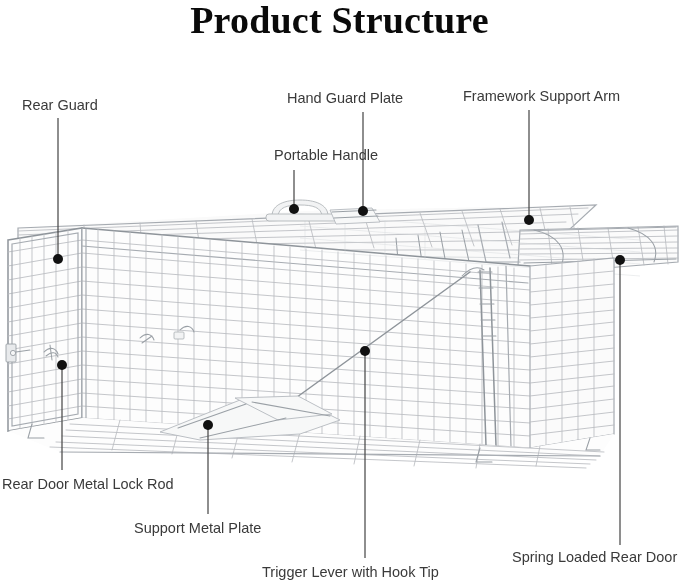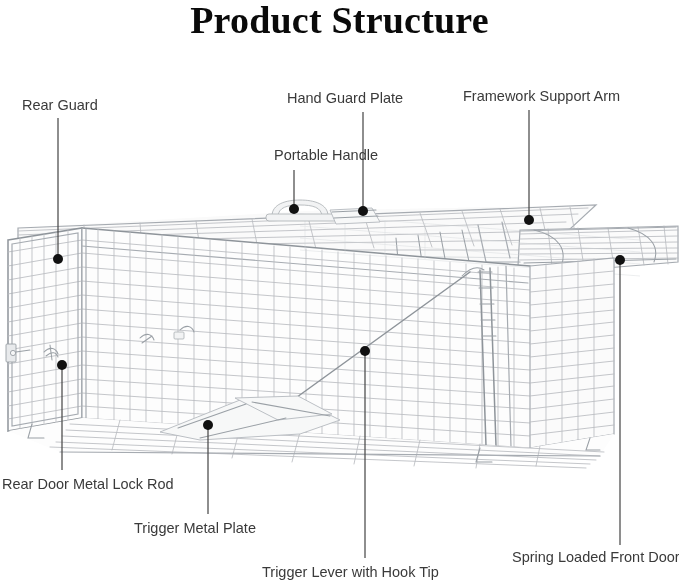--- a/index.html
+++ b/index.html
@@ -329,19 +329,19 @@
         <line class="lead" x1="365" y1="354" x2="365" y2="558"></line>
         <circle class="dot" cx="365" cy="351" r="5"></circle>
       </g>
   </svg>
 
   <div id="label-layer">
       <div class="label" style="left: 22px; top: 97px;">Rear Guard</div>
       <div class="label" style="left: 226px; top: 147px; margin-left: 48px;">Portable Handle</div>
       <div class="label" style="left: 287px; top: 90px;">Hand Guard Plate</div>
       <div class="label" style="left: 463px; top: 88px;">Framework Support Arm</div>
-      <div class="label" style="left: 512px; top: 549px;">Spring Loaded Front Door</div>
+      <div class="label" style="left: 512px; top: 549px;">Spring Loaded Rear Door</div>
       <div class="label" style="left: 2px; top: 476px;">Rear Door Metal Lock Rod</div>
-      <div class="label" style="left: 134px; top: 520px;">Trigger Metal Plate</div>
+      <div class="label" style="left: 134px; top: 520px;">Support Metal Plate</div>
       <div class="label" style="left: 262px; top: 564px;">Trigger Lever with Hook Tip</div>
     </div>
 
 </div>
 
 </body></html>

